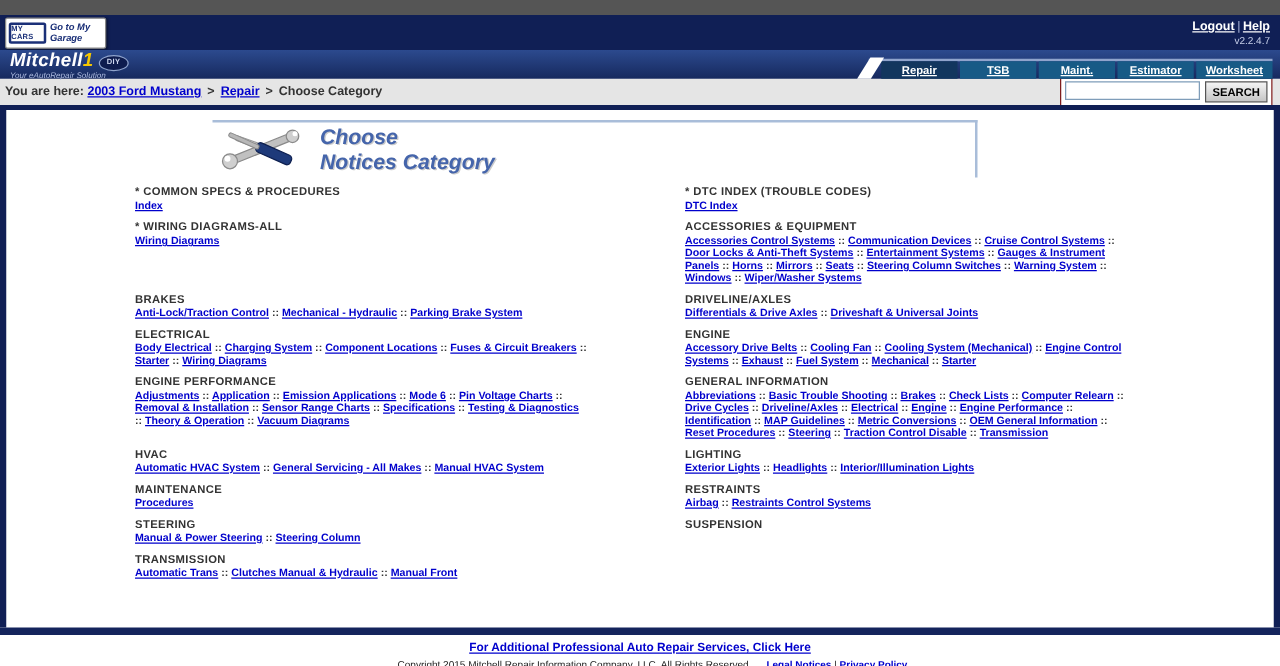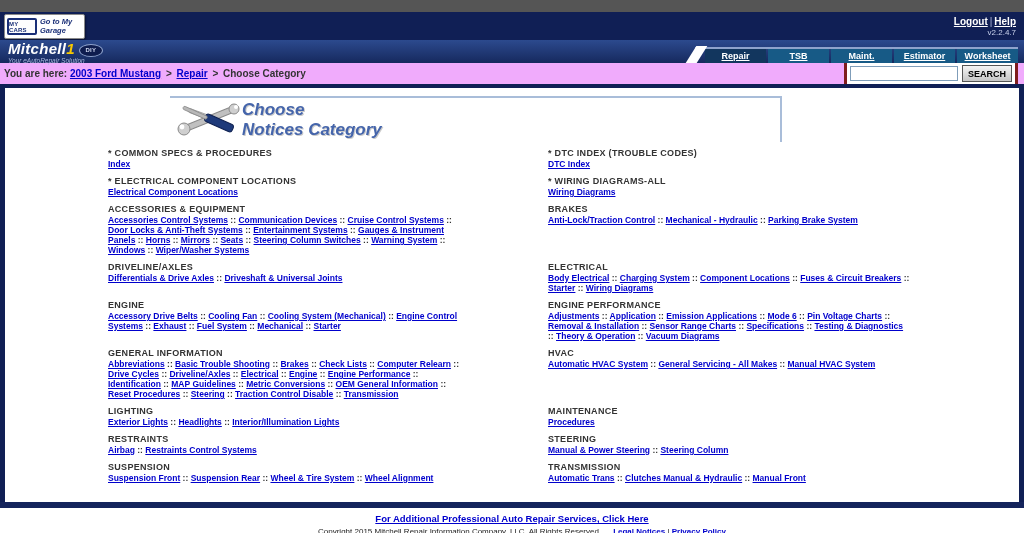--- a/index.html
+++ b/index.html
@@ -27,32 +27,32 @@
   .logo-text { font-size:15px; font-weight:bold; font-style:italic; color:#fff; letter-spacing:.3px; }
   .logo-one { color:#f7c800; }
   .logo-badge { display:inline-block; vertical-align:2px; margin-left:4px; width:24px; height:13px; border:1px solid #8fa3cc; border-radius:50%; background:#0e1c4e; color:#cdd6ee; font-size:6px; font-style:normal; text-align:center; line-height:11px; font-weight:bold; }
   .logo-tagline { font-size:6.5px; color:#aab8dd; font-style:italic; margin-top:1px; }
   .tabs { position:absolute; right:6px; bottom:0; display:flex; gap:2px; border-top:2px solid #8fa3cc; padding-left:10px; }
   .tab { display:block; width:61px; height:14px; background:#175a86; color:#fff; font-size:9px; font-weight:bold; text-decoration:underline; text-align:center; line-height:14px; }
   .tab.active { background:#12365e; }
   .slash { position:absolute; left:-4px; bottom:0; width:11px; height:17px; background:#fff; transform:skewX(-32deg); }
 
   
-  .crumbrow { height:21px; background:#f0abfc; display:flex; align-items:center; justify-content:space-between; padding:0 6px 0 4px; }
+  .crumbrow { height:21px; background:#e5e5e5; display:flex; align-items:center; justify-content:space-between; padding:0 6px 0 4px; }
   .breadcrumb { font-size:10px; font-weight:bold; color:#333; }
   .breadcrumb a { color:#0000cc; text-decoration:underline; }
   .bc-sep { color:#333; padding:0 2px; }
-  .search-panel { display:flex; align-items:center; gap:4px; border:3px solid #7f1d1d; background:#fff; padding:2px 3px; }
+  .search-panel { display:flex; align-items:flex-start; gap:4px; border:1px solid #7f1d1d; background:#fff; padding:2px 3px; }
   .search-input { width:108px; height:15px; border:1px solid #7f9db9; font-size:10px; padding:0 2px; font-family:"Liberation Sans", sans-serif; }
   .search-btn { height:17px; font-size:9px; font-weight:bold; color:#000; border:1px solid #555; background:linear-gradient(#f4f4f4,#c6c6c6); padding:0 5px; cursor:pointer; font-family:"Liberation Sans", sans-serif; }
 
   
   .frame { position:absolute; left:0; right:0; top:72px; bottom:43px; border-left:5px solid #101f55; border-right:5px solid #101f55; border-top:4px solid #101f55; background:#fff; overflow:hidden; }
 
-  .banner { margin:8px 0 6px 165px; width:612px; height:46px; border-top:2px solid #a9bdd9; border-right:2px solid #a9bdd9; display:flex; align-items:center; padding-left:4px; }
+  .banner { margin:8px 0 6px 165px; width:612px; height:46px; border-top:2px solid #a9bdd9; border-right:2px solid #a9bdd9; display:flex; align-items:center; gap:14px; padding-left:4px; }
   .tools { flex:0 0 auto; }
   .banner-title { font-style:italic; font-weight:bold; font-size:17px; color:#4565ab; line-height:1.15; text-shadow:1px 1px 0 #cacaca; }
 
   .cat-grid { display:grid; grid-template-columns:440px 440px; margin-left:103px; }
   .cat-cell { padding:0 78px 7px 0; }
   .cat-title { font-size:9px; font-weight:bold; color:#333; letter-spacing:.3px; margin-bottom:1px; }
   .cat-links { font-size:8.5px; font-weight:bold; line-height:10px; }
   .cat-links a { color:#0000cc; text-decoration:underline; }
   .sep { color:#333; }
 
@@ -140,24 +140,20 @@
     <div class="cat-grid">
         <div class="cat-cell">
           <div class="cat-title">* COMMON SPECS &amp; PROCEDURES</div>
           <div class="cat-links"><a class="cat-link">Index</a></div>
         </div>
         <div class="cat-cell">
           <div class="cat-title">* DTC INDEX (TROUBLE CODES)</div>
           <div class="cat-links"><a class="cat-link">DTC Index</a></div>
         </div>
         <div class="cat-cell">
-          <div class="cat-title">* ELECTRICAL COMPONENT LOCATIONS</div>
-          <div class="cat-links"><a class="cat-link">Electrical Component Locations</a></div>
-        </div>
-        <div class="cat-cell">
           <div class="cat-title">* WIRING DIAGRAMS-ALL</div>
           <div class="cat-links"><a class="cat-link">Wiring Diagrams</a></div>
         </div>
         <div class="cat-cell">
           <div class="cat-title">ACCESSORIES &amp; EQUIPMENT</div>
           <div class="cat-links"><a class="cat-link">Accessories Control Systems</a><span class="sep"> :: </span><a class="cat-link">Communication Devices</a><span class="sep"> :: </span><a class="cat-link">Cruise Control Systems</a><span class="sep"> :: </span><a class="cat-link">Door Locks &amp; Anti-Theft Systems</a><span class="sep"> :: </span><a class="cat-link">Entertainment Systems</a><span class="sep"> :: </span><a class="cat-link">Gauges &amp; Instrument Panels</a><span class="sep"> :: </span><a class="cat-link">Horns</a><span class="sep"> :: </span><a class="cat-link">Mirrors</a><span class="sep"> :: </span><a class="cat-link">Seats</a><span class="sep"> :: </span><a class="cat-link">Steering Column Switches</a><span class="sep"> :: </span><a class="cat-link">Warning System</a><span class="sep"> :: </span><a class="cat-link">Windows</a><span class="sep"> :: </span><a class="cat-link">Wiper/Washer Systems</a></div>
         </div>
         <div class="cat-cell">
           <div class="cat-title">BRAKES</div>
           <div class="cat-links"><a class="cat-link">Anti-Lock/Traction Control</a><span class="sep"> :: </span><a class="cat-link">Mechanical - Hydraulic</a><span class="sep"> :: </span><a class="cat-link">Parking Brake System</a></div>
@@ -197,21 +193,20 @@
         <div class="cat-cell">
           <div class="cat-title">RESTRAINTS</div>
           <div class="cat-links"><a class="cat-link">Airbag</a><span class="sep"> :: </span><a class="cat-link">Restraints Control Systems</a></div>
         </div>
         <div class="cat-cell">
           <div class="cat-title">STEERING</div>
           <div class="cat-links"><a class="cat-link">Manual &amp; Power Steering</a><span class="sep"> :: </span><a class="cat-link">Steering Column</a></div>
         </div>
         <div class="cat-cell">
           <div class="cat-title">SUSPENSION</div>
-          <div class="cat-links"><a class="cat-link">Suspension Front</a><span class="sep"> :: </span><a class="cat-link">Suspension Rear</a><span class="sep"> :: </span><a class="cat-link">Wheel &amp; Tire System</a><span class="sep"> :: </span><a class="cat-link">Wheel Alignment</a></div>
         </div>
         <div class="cat-cell">
           <div class="cat-title">TRANSMISSION</div>
           <div class="cat-links"><a class="cat-link">Automatic Trans</a><span class="sep"> :: </span><a class="cat-link">Clutches Manual &amp; Hydraulic</a><span class="sep"> :: </span><a class="cat-link">Manual Front</a></div>
         </div>
         <div class="cat-cell"></div>
       </div>
   </div>
 
   <div class="footer-divider"></div>

